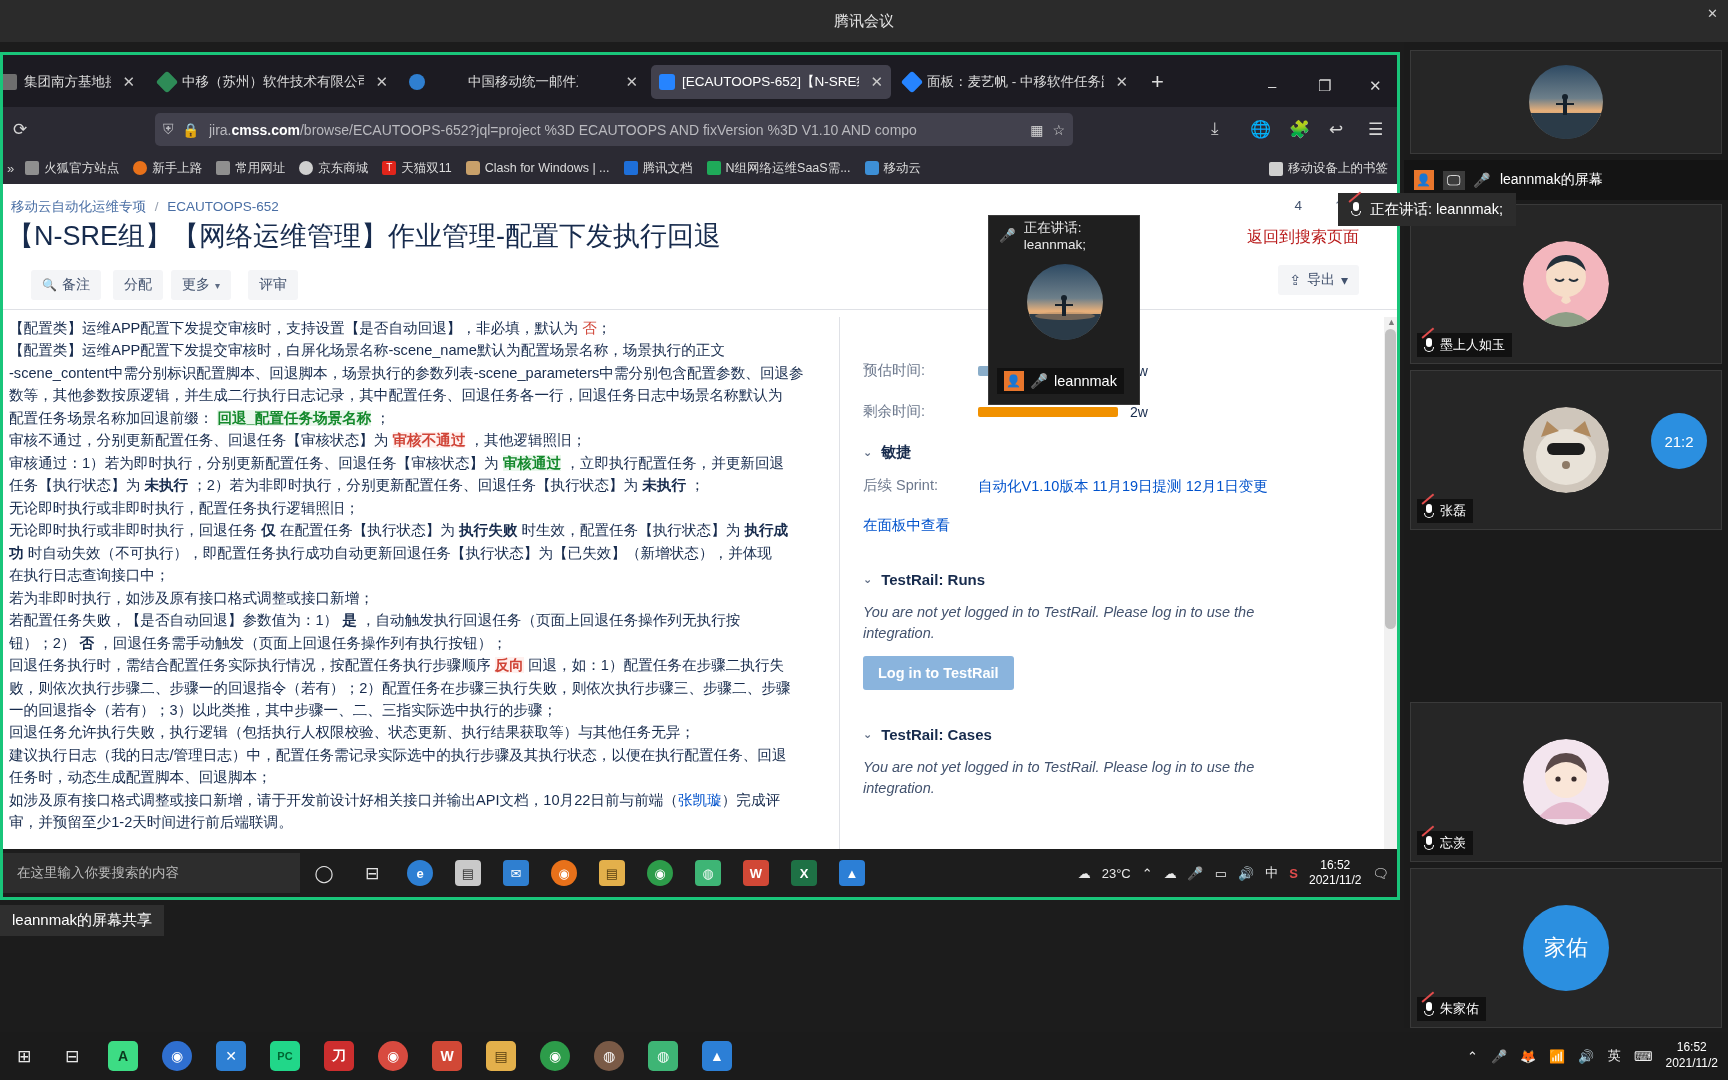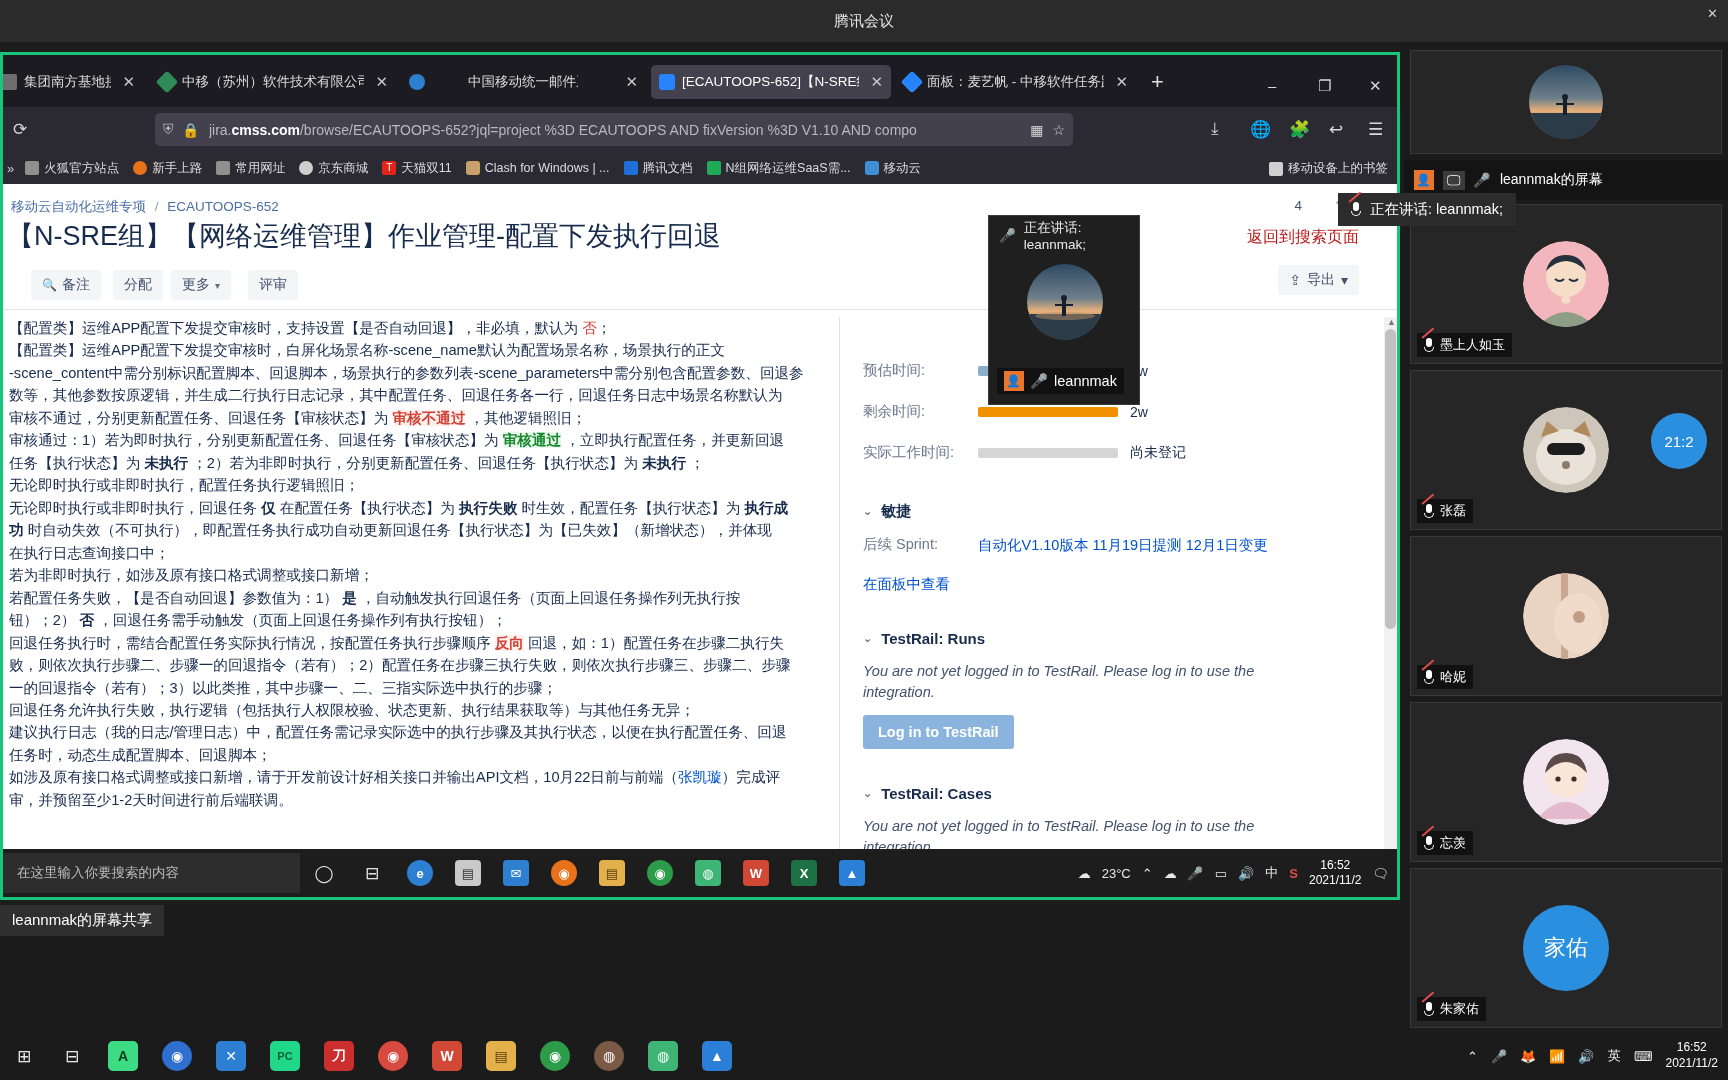--- a/index.html
+++ b/index.html
@@ -315,20 +315,21 @@
           <span class="caret">▾</span>
         </div>
 
         <div class="divider"></div>
 
         <div class="desc" id="desc">
             <p><span>【配置类】运维APP配置下发提交审核时，支持设置【是否自动回退】，非必填，默认为 </span><span class="red">否</span><span>；</span></p>
             <p><span>【配置类】运维APP配置下发提交审核时，白屏化场景名称-scene_name默认为配置场景名称，场景执行的正文</span></p>
             <p><span>-scene_content中需分别标识配置脚本、回退脚本，场景执行的参数列表-scene_parameters中需分别包含配置参数、回退参</span></p>
             <p><span>数等，其他参数按原逻辑，并生成二行执行日志记录，其中配置任务、回退任务各一行，回退任务日志中场景名称默认为</span></p>
+            <p><span>配置任务场景名称加回退前缀：  </span><span class="grn">回退_配置任务场景名称</span><span> ；</span></p>
             <p><span>审核不通过，分别更新配置任务、回退任务【审核状态】为 </span><span class="redb">审核不通过</span><span> ，其他逻辑照旧；</span></p>
             <p><span>审核通过：1）若为即时执行，分别更新配置任务、回退任务【审核状态】为 </span><span class="grn">审核通过</span><span> ，立即执行配置任务，并更新回退</span></p>
             <p><span>任务【执行状态】为 </span><span class="b">未执行</span><span> ；2）若为非即时执行，分别更新配置任务、回退任务【执行状态】为 </span><span class="b">未执行</span><span> ；</span></p>
             <p><span>无论即时执行或非即时执行，配置任务执行逻辑照旧；</span></p>
             <p><span>无论即时执行或非即时执行，回退任务 </span><span class="b">仅</span><span> 在配置任务【执行状态】为 </span><span class="b">执行失败</span><span> 时生效，配置任务【执行状态】为 </span><span class="b">执行成</span></p>
             <p><span class="b">功</span><span> 时自动失效（不可执行），即配置任务执行成功自动更新回退任务【执行状态】为【已失效】（新增状态），并体现</span></p>
             <p><span>在执行日志查询接口中；</span></p>
             <p><span>若为非即时执行，如涉及原有接口格式调整或接口新增；</span></p>
             <p><span>若配置任务失败，【是否自动回退】参数值为：1） </span><span class="b">是</span><span> ，自动触发执行回退任务（页面上回退任务操作列无执行按</span></p>
             <p><span>钮）；2） </span><span class="b">否</span><span> ，回退任务需手动触发（页面上回退任务操作列有执行按钮）；</span></p>
@@ -349,25 +350,20 @@
           <div class="frow">
             <span class="flabel">预估时间:</span>
             <span class="bar" style="width:140px;background:#8aadc9;"></span>
             <span class="bval">2w</span>
           </div>
           <div class="frow">
             <span class="flabel">剩余时间:</span>
             <span class="bar" style="width:140px;background:#f19100;"></span>
             <span class="bval">2w</span>
           </div>
-          <div class="frow" style="margin-bottom:40px;">
-            <span class="flabel">实际工作时间:</span>
-            <span class="bar" style="width:140px;background:#d6d6d6;"></span>
-            <span class="bval">尚未登记</span>
-          </div>
 
           <div class="sect-head">
             <span class="chev">⌄</span>
             <span>敏捷</span>
           </div>
           <div class="sprint-row">
             <span class="flabel">后续 Sprint:</span>
             <span class="sprint-val">自动化V1.10版本 11月19日提测 12月1日变更</span>
           </div>
           <div style="margin:18px 0 36px 0; padding-left:0;">
@@ -555,38 +551,20 @@
       <div class="t-name">
         <span class="mic-glyph" style="color:#fff">
             <i></i>
             <u></u>
             <span class="mic-slash"></span>
           </span>
         <span>张磊</span>
       </div>
     </div>
 
-    <div class="tile" style="top:494px; height:160px;">
-      <div class="t-avatar">
-        <svg width="86" height="86" viewBox="0 0 86 86">
-          <circle cx="43" cy="43" r="43" fill="#e9d3c3"></circle>
-          <rect x="38" y="0" width="7" height="86" fill="#c8a894"></rect>
-          <ellipse cx="55" cy="50" rx="24" ry="30" fill="#f0dac9"></ellipse>
-          <circle cx="56" cy="44" r="6" fill="#c29d86"></circle>
-        </svg>
-      </div>
-      <div class="t-name">
-        <span class="mic-glyph" style="color:#fff">
-            <i></i>
-            <u></u>
-            <span class="mic-slash"></span>
-          </span>
-        <span>哈妮</span>
-      </div>
-    </div>
 
     <div class="tile" style="top:660px; height:160px;">
       <div class="t-avatar">
         <svg width="86" height="86" viewBox="0 0 86 86">
           <circle cx="43" cy="43" r="43" fill="#f3e5ee"></circle>
           <path d="M14 80 q29 -34 58 0z" fill="#e4b9cd"></path>
           <circle cx="43" cy="38" r="21" fill="#fae6d8"></circle>
           <path d="M22 34 q21 -22 42 0 q-3 -20 -21 -20 q-18 0 -21 20z" fill="#5b4a4a"></path>
           <circle cx="35" cy="40" r="2.6" fill="#3a2d2d"></circle>
           <circle cx="51" cy="40" r="2.6" fill="#3a2d2d"></circle>

